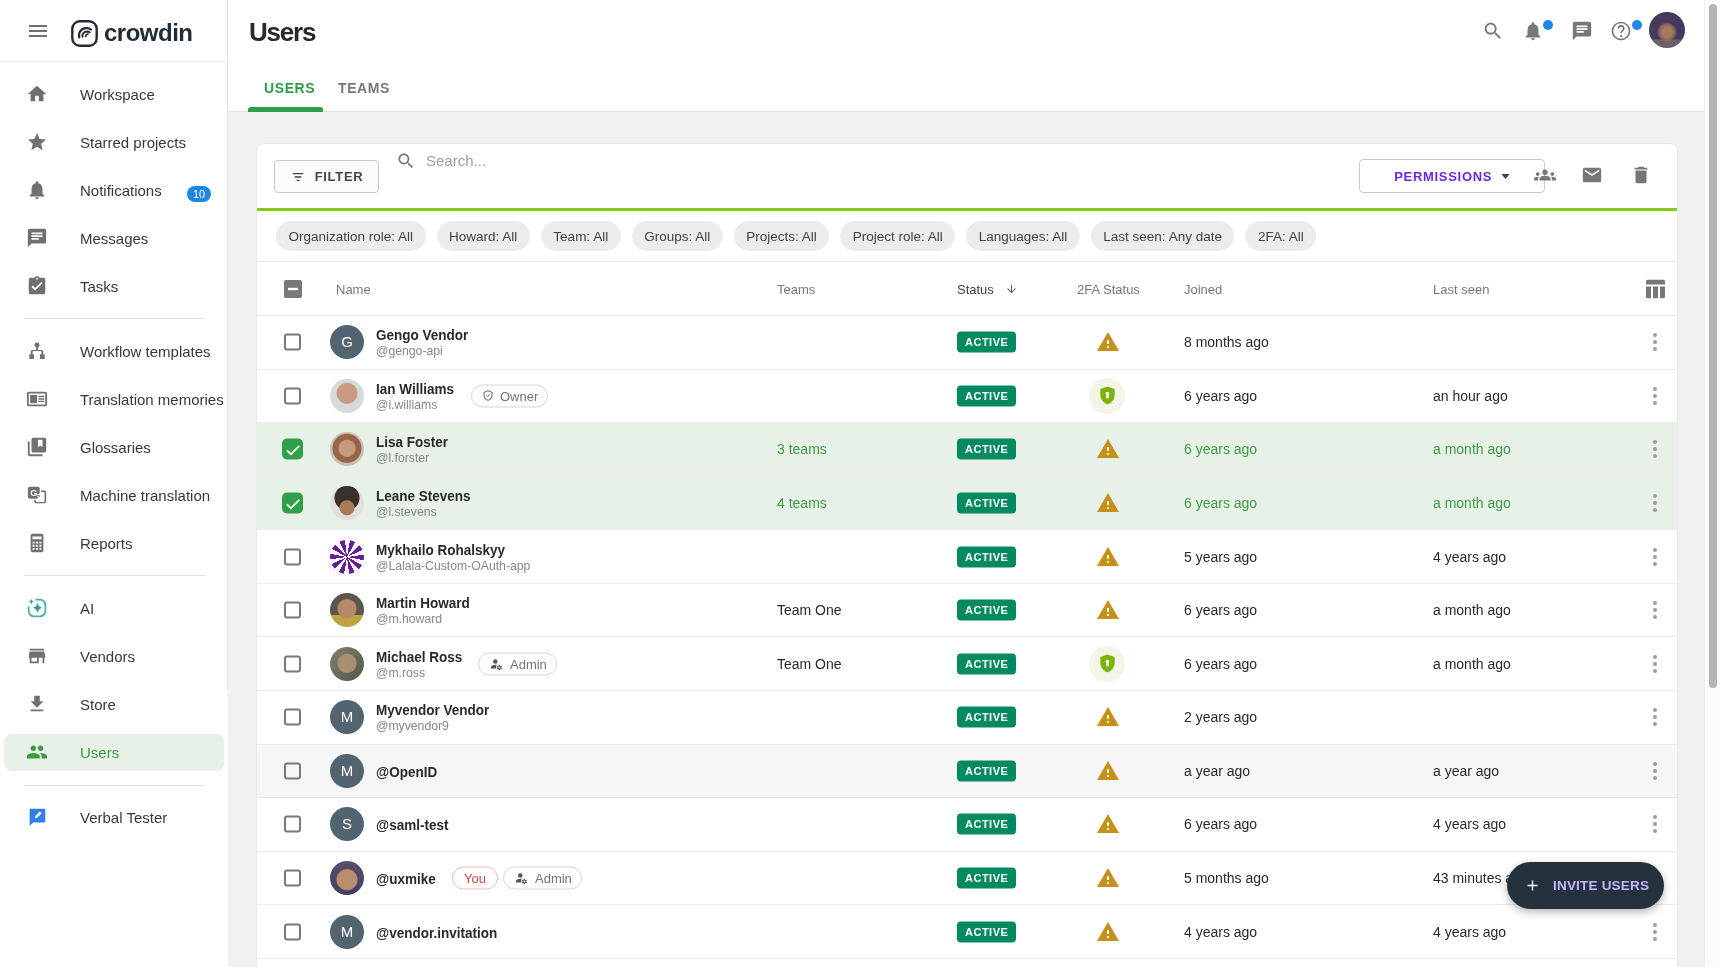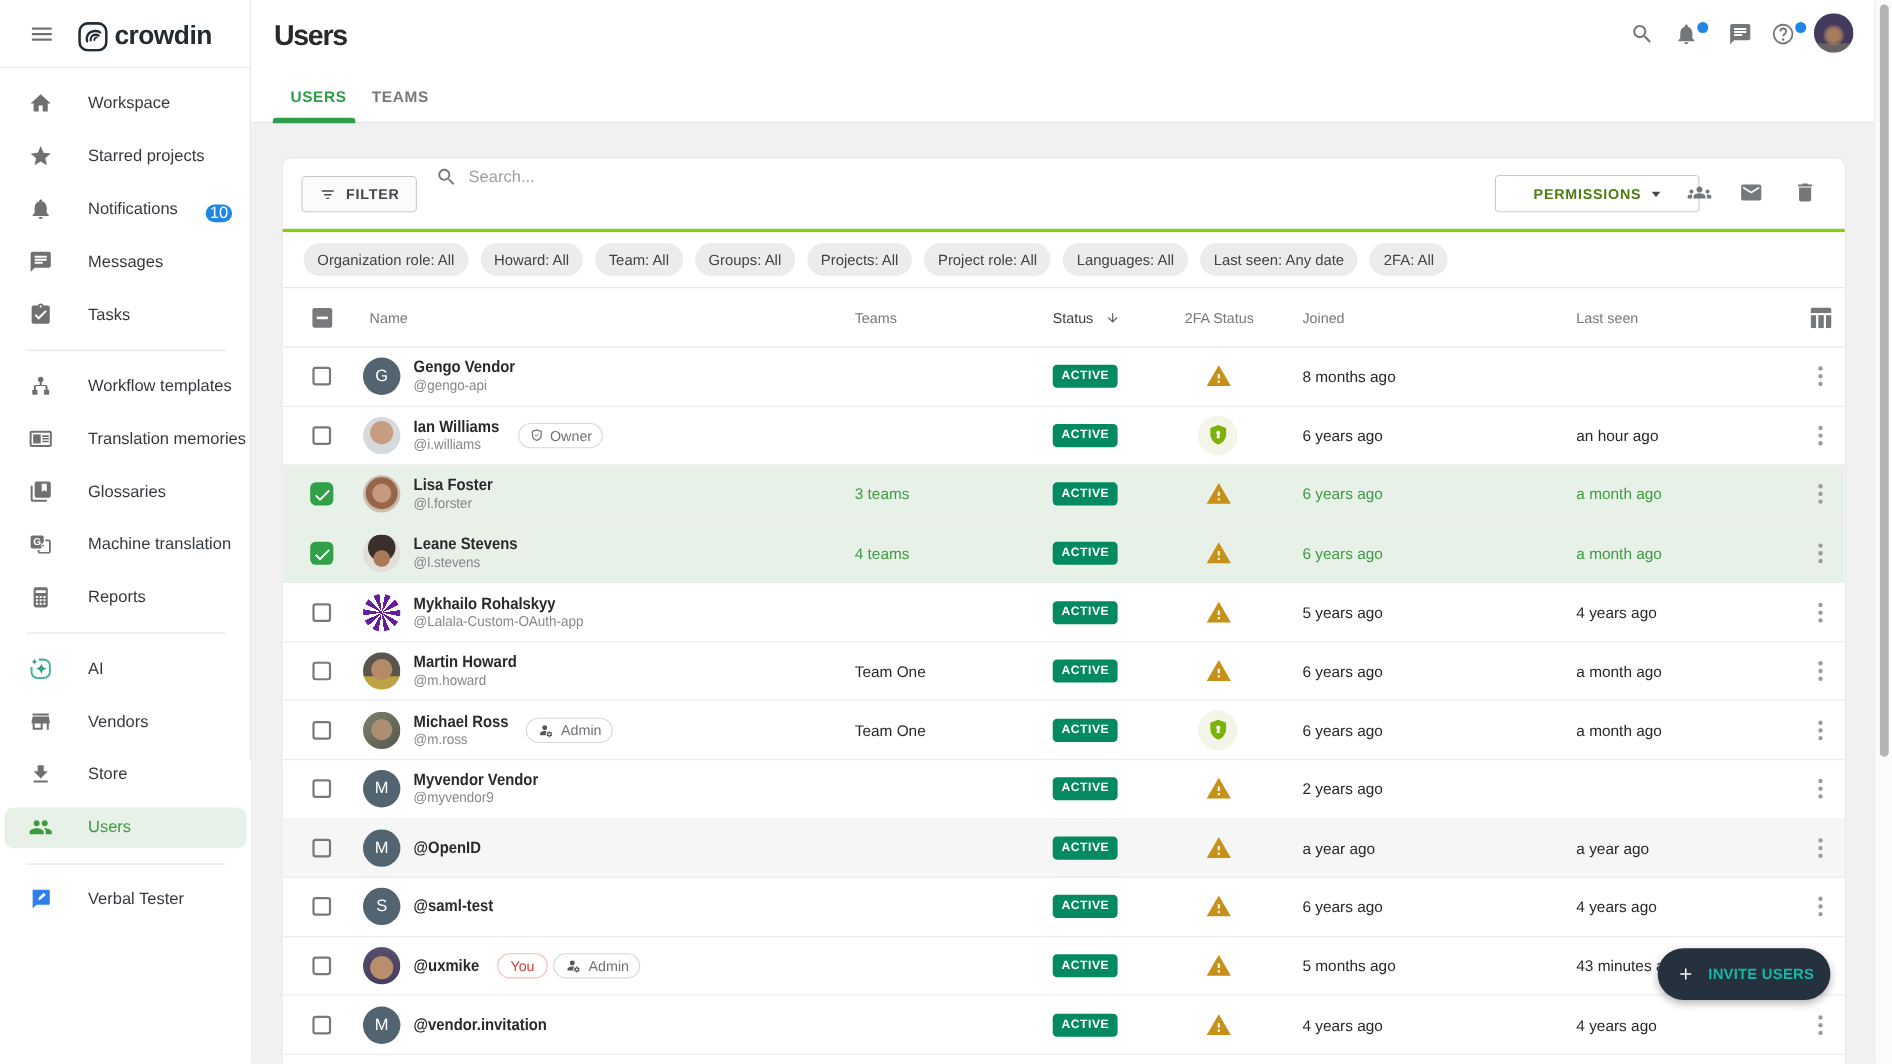--- a/index.html
+++ b/index.html
@@ -9,40 +9,40 @@
 #sidehead{position:absolute;left:0;top:0;width:227px;height:62px;border-bottom:1px solid #eee}
 #burger{position:absolute;left:29px;top:25px;width:18px;height:12px}
 #burger div{height:2px;background:#707070;margin-bottom:3px}
 #logo{position:absolute;left:71px;top:19px;display:flex;align-items:center}
 #logotext{font-size:24px;font-weight:700;color:#232b35;letter-spacing:-0.5px;margin-left:6px}
 .mitem{position:absolute;left:0;width:228px;height:48px}
 .mitem .ic{position:absolute;left:26px;top:13px;width:22px;height:22px}
 .mitem .lbl{position:absolute;left:80px;top:50%;transform:translateY(-50%);font-size:15px;color:#35393e}
 .sdiv{position:absolute;left:24px;width:181px;height:1px;background:#e2e2e2}
 #selpill{position:absolute;left:4px;top:734px;width:220px;height:37px;background:#e7f1e7;border-radius:8px}
-.badge10{position:absolute;left:187px;top:186px;width:24px;height:16px;background:#1e87e5;border-radius:8px;color:#fff;font-size:15px;text-align:center;line-height:16px}
+.badge10{position:absolute;left:187px;top:186px;width:24px;height:16px;background:#1e87e5;border-radius:8px;color:#fff;font-size:11px;text-align:center;line-height:16px}
 
 #topbar{position:absolute;left:228px;top:0;width:1492px;height:112px;background:#fff;border-bottom:1px solid #e2e2e2;z-index:3}
 #title{position:absolute;left:21px;top:17px;font-size:26px;font-weight:700;color:#27292b;letter-spacing:-1.2px}
 .tab{position:absolute;top:80px;font-size:14px;font-weight:700;letter-spacing:0.6px}
 #tab1{left:36px;color:#2f9e49}
 #tab2{left:110px;color:#75787b}
 #tabline{position:absolute;left:20px;top:107px;width:75px;height:5px;background:#2f9e49;border-radius:3px 3px 0 0}
 .hic{position:absolute;top:20px;width:22px;height:22px}
 .bluedot{position:absolute;width:10px;height:10px;border-radius:50%;background:#1e87e5}
 #hava{position:absolute;left:1421px;top:12px;width:36px;height:36px;border-radius:50%;background:radial-gradient(circle at 50% 56%,#a87b5c 0 5px,rgba(168,123,92,0.6) 8px,transparent 10px),linear-gradient(180deg,#443a5c 0 74%,#686266 78%)}
 
 #content{position:absolute;left:228px;top:112px;width:1476px;height:855px;background:#f1f1f1;z-index:1}
 #card{position:absolute;left:29px;top:32px;width:1420px;height:824px;background:#fff;border-radius:8px 8px 0 0;box-shadow:0 0 0 1px #e9e9e9}
 
 #toolbar{position:relative;height:67px;border-bottom:3px solid #84cc16}
 #filterbtn{position:absolute;left:17px;top:16px;width:105px;height:33px;border:1px solid #c9c9c9;border-radius:4px;background:#fbfbfb;display:flex;align-items:center;justify-content:center;gap:9px;font-size:13px;font-weight:700;letter-spacing:0.7px;color:#42464b}
 #searchwrap{position:absolute;left:139px;top:0;height:33px;display:flex;align-items:center}
 #searchph{font-size:15px;color:#9aa0a4;margin-left:10px}
-#permbtn{position:absolute;left:1102px;top:15px;width:186px;height:34px;border:1px solid #c9c9c9;border-radius:4px;background:#fff;display:flex;align-items:center;justify-content:center;font-size:13px;font-weight:700;letter-spacing:0.7px;color:#4d7c0f}
+#permbtn{position:absolute;left:1102px;top:15px;width:186px;height:34px;border:1px solid #c9c9c9;border-radius:4px;background:#fff;display:flex;align-items:center;justify-content:center;font-size:13px;font-weight:700;letter-spacing:0.7px;color:#6d28d9}
 .tbic{position:absolute;top:20px;width:22px;height:22px}
 
 #chips{position:relative;height:51px;border-bottom:1px solid #e7e7e7;display:flex;align-items:center;padding-left:19px;gap:11px}
 .chip{height:30px;background:#ececec;border-radius:15px;display:flex;align-items:center;padding:0 12.5px;font-size:13.5px;color:#3f4347;white-space:nowrap}
 
 #thead{position:relative;height:54px;border-bottom:1px solid #e7e7e7;font-size:13px;color:#75787b}
 .hcell{position:absolute;top:50%;transform:translateY(-50%)}
 .row{position:relative;height:53.58px;border-bottom:1px solid #ebebeb;font-size:14px;color:#27292b}
 .row.sel{background:#e8f1e8}
 .cell{position:absolute;top:50%;transform:translateY(-50%)}
@@ -68,21 +68,21 @@
 .av-ian{background:radial-gradient(circle at 50% 42%,#c79c80 0 10px,#d6dadd 11px)}
 .av-lisa{background:radial-gradient(circle at 50% 48%,#c69a7c 0 8px,#96654a 9px 14px,#cdbdb0 15px)}
 .av-leane{background:radial-gradient(circle at 50% 64%,#a97a58 0 7px,transparent 8px),radial-gradient(circle at 50% 35%,#39302b 0 12px,#e2dfda 13px)}
 .av-martin{background:radial-gradient(circle at 50% 46%,#b58a66 0 9px,transparent 10px),linear-gradient(180deg,#5b554e 0 64%,#bfa244 65%)}
 .av-michael{background:radial-gradient(circle at 50% 48%,#ab8f72 0 9px,transparent 10px),linear-gradient(135deg,#80826f,#53564a)}
 .av-mike{background:radial-gradient(circle at 50% 55%,#b98e6c 0 10px,transparent 11px),linear-gradient(180deg,#584e6e,#453e5e)}
 
 #sbtrack{position:absolute;right:0;top:0;width:16px;height:967px;background:#fbfbfb;border-left:1px solid #ececec;z-index:8}
 #sbthumb{position:absolute;left:3.5px;top:4px;width:8px;height:684px;border-radius:4px;background:#b4b4b4}
 
-#fab{position:absolute;left:1507px;top:862px;width:157px;height:47px;border-radius:24px;background:#25313c;color:#14b8a6;display:flex;align-items:center;z-index:9;box-shadow:0 3px 8px rgba(0,0,0,0.3);font-size:13.5px;font-weight:700;letter-spacing:0.2px}
+#fab{position:absolute;left:1507px;top:862px;width:157px;height:47px;border-radius:24px;background:#25313c;color:#c4b5fd;display:flex;align-items:center;z-index:9;box-shadow:0 3px 8px rgba(0,0,0,0.3);font-size:13.5px;font-weight:700;letter-spacing:0.2px}
 #fab svg{margin-left:17px;margin-right:12px}
 </style>
 </head>
 <body>
 
 <div id="sidebar">
   <div id="sidehead">
     <div id="burger">
         <div></div>
         <div></div>

